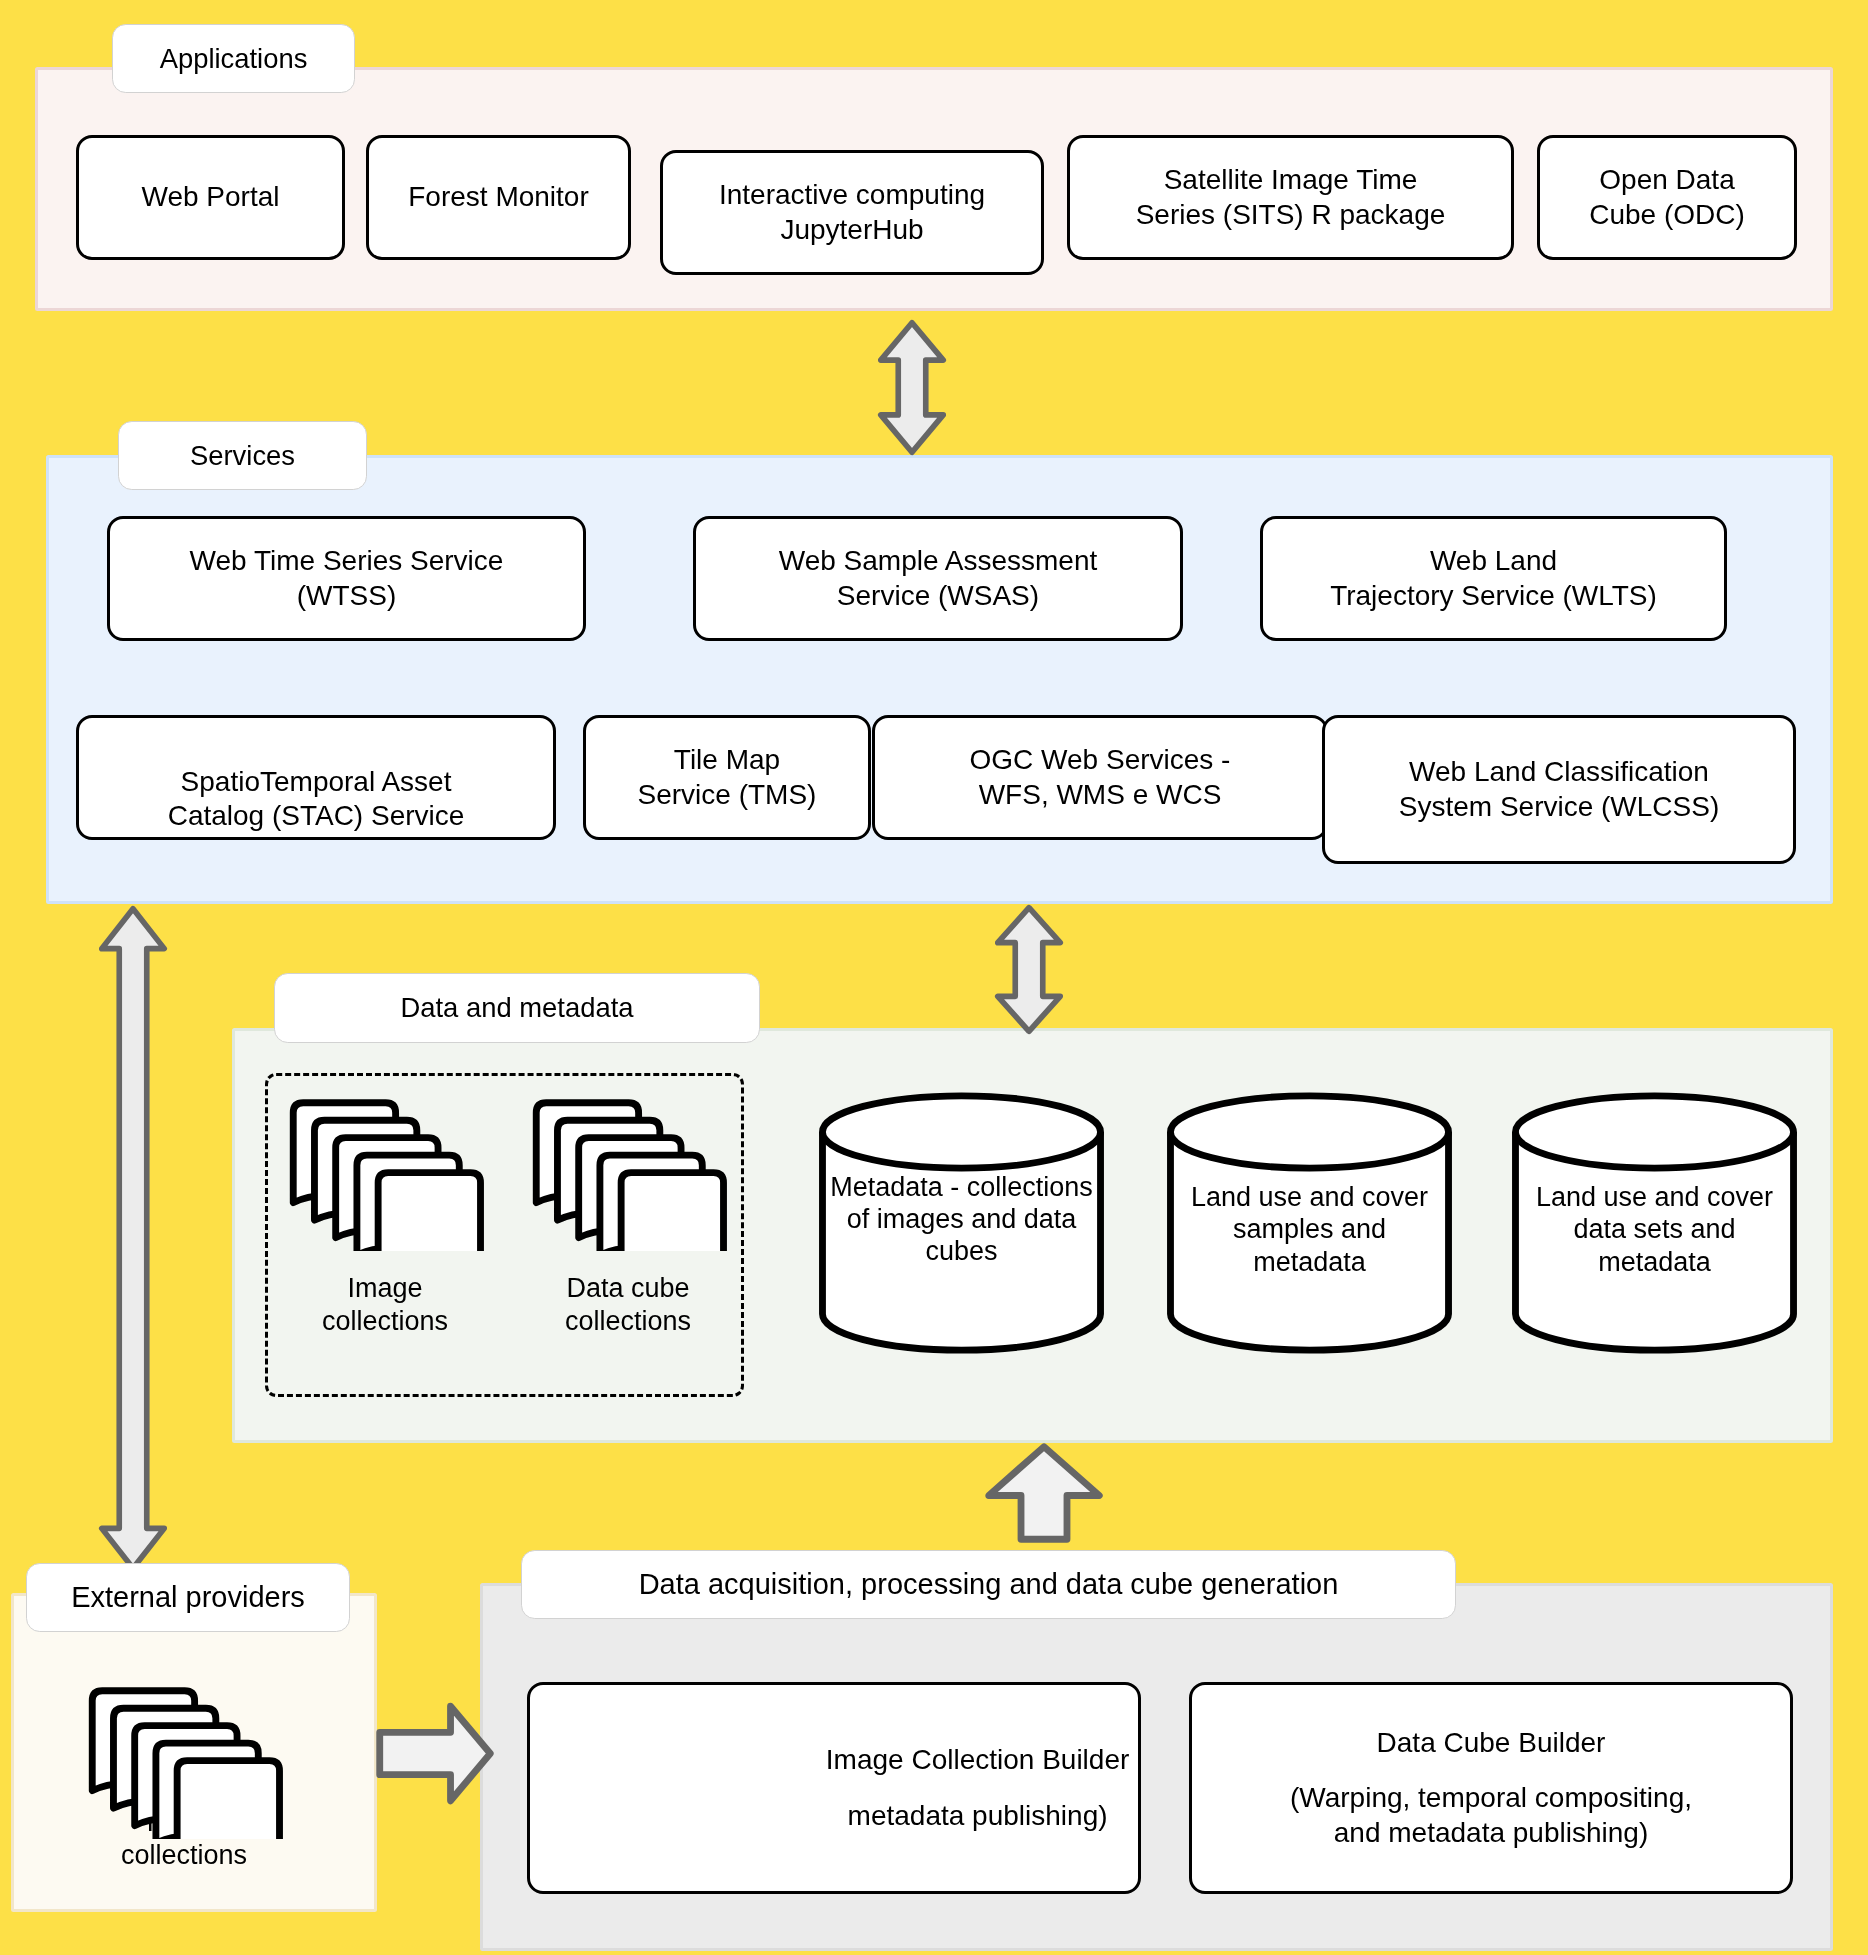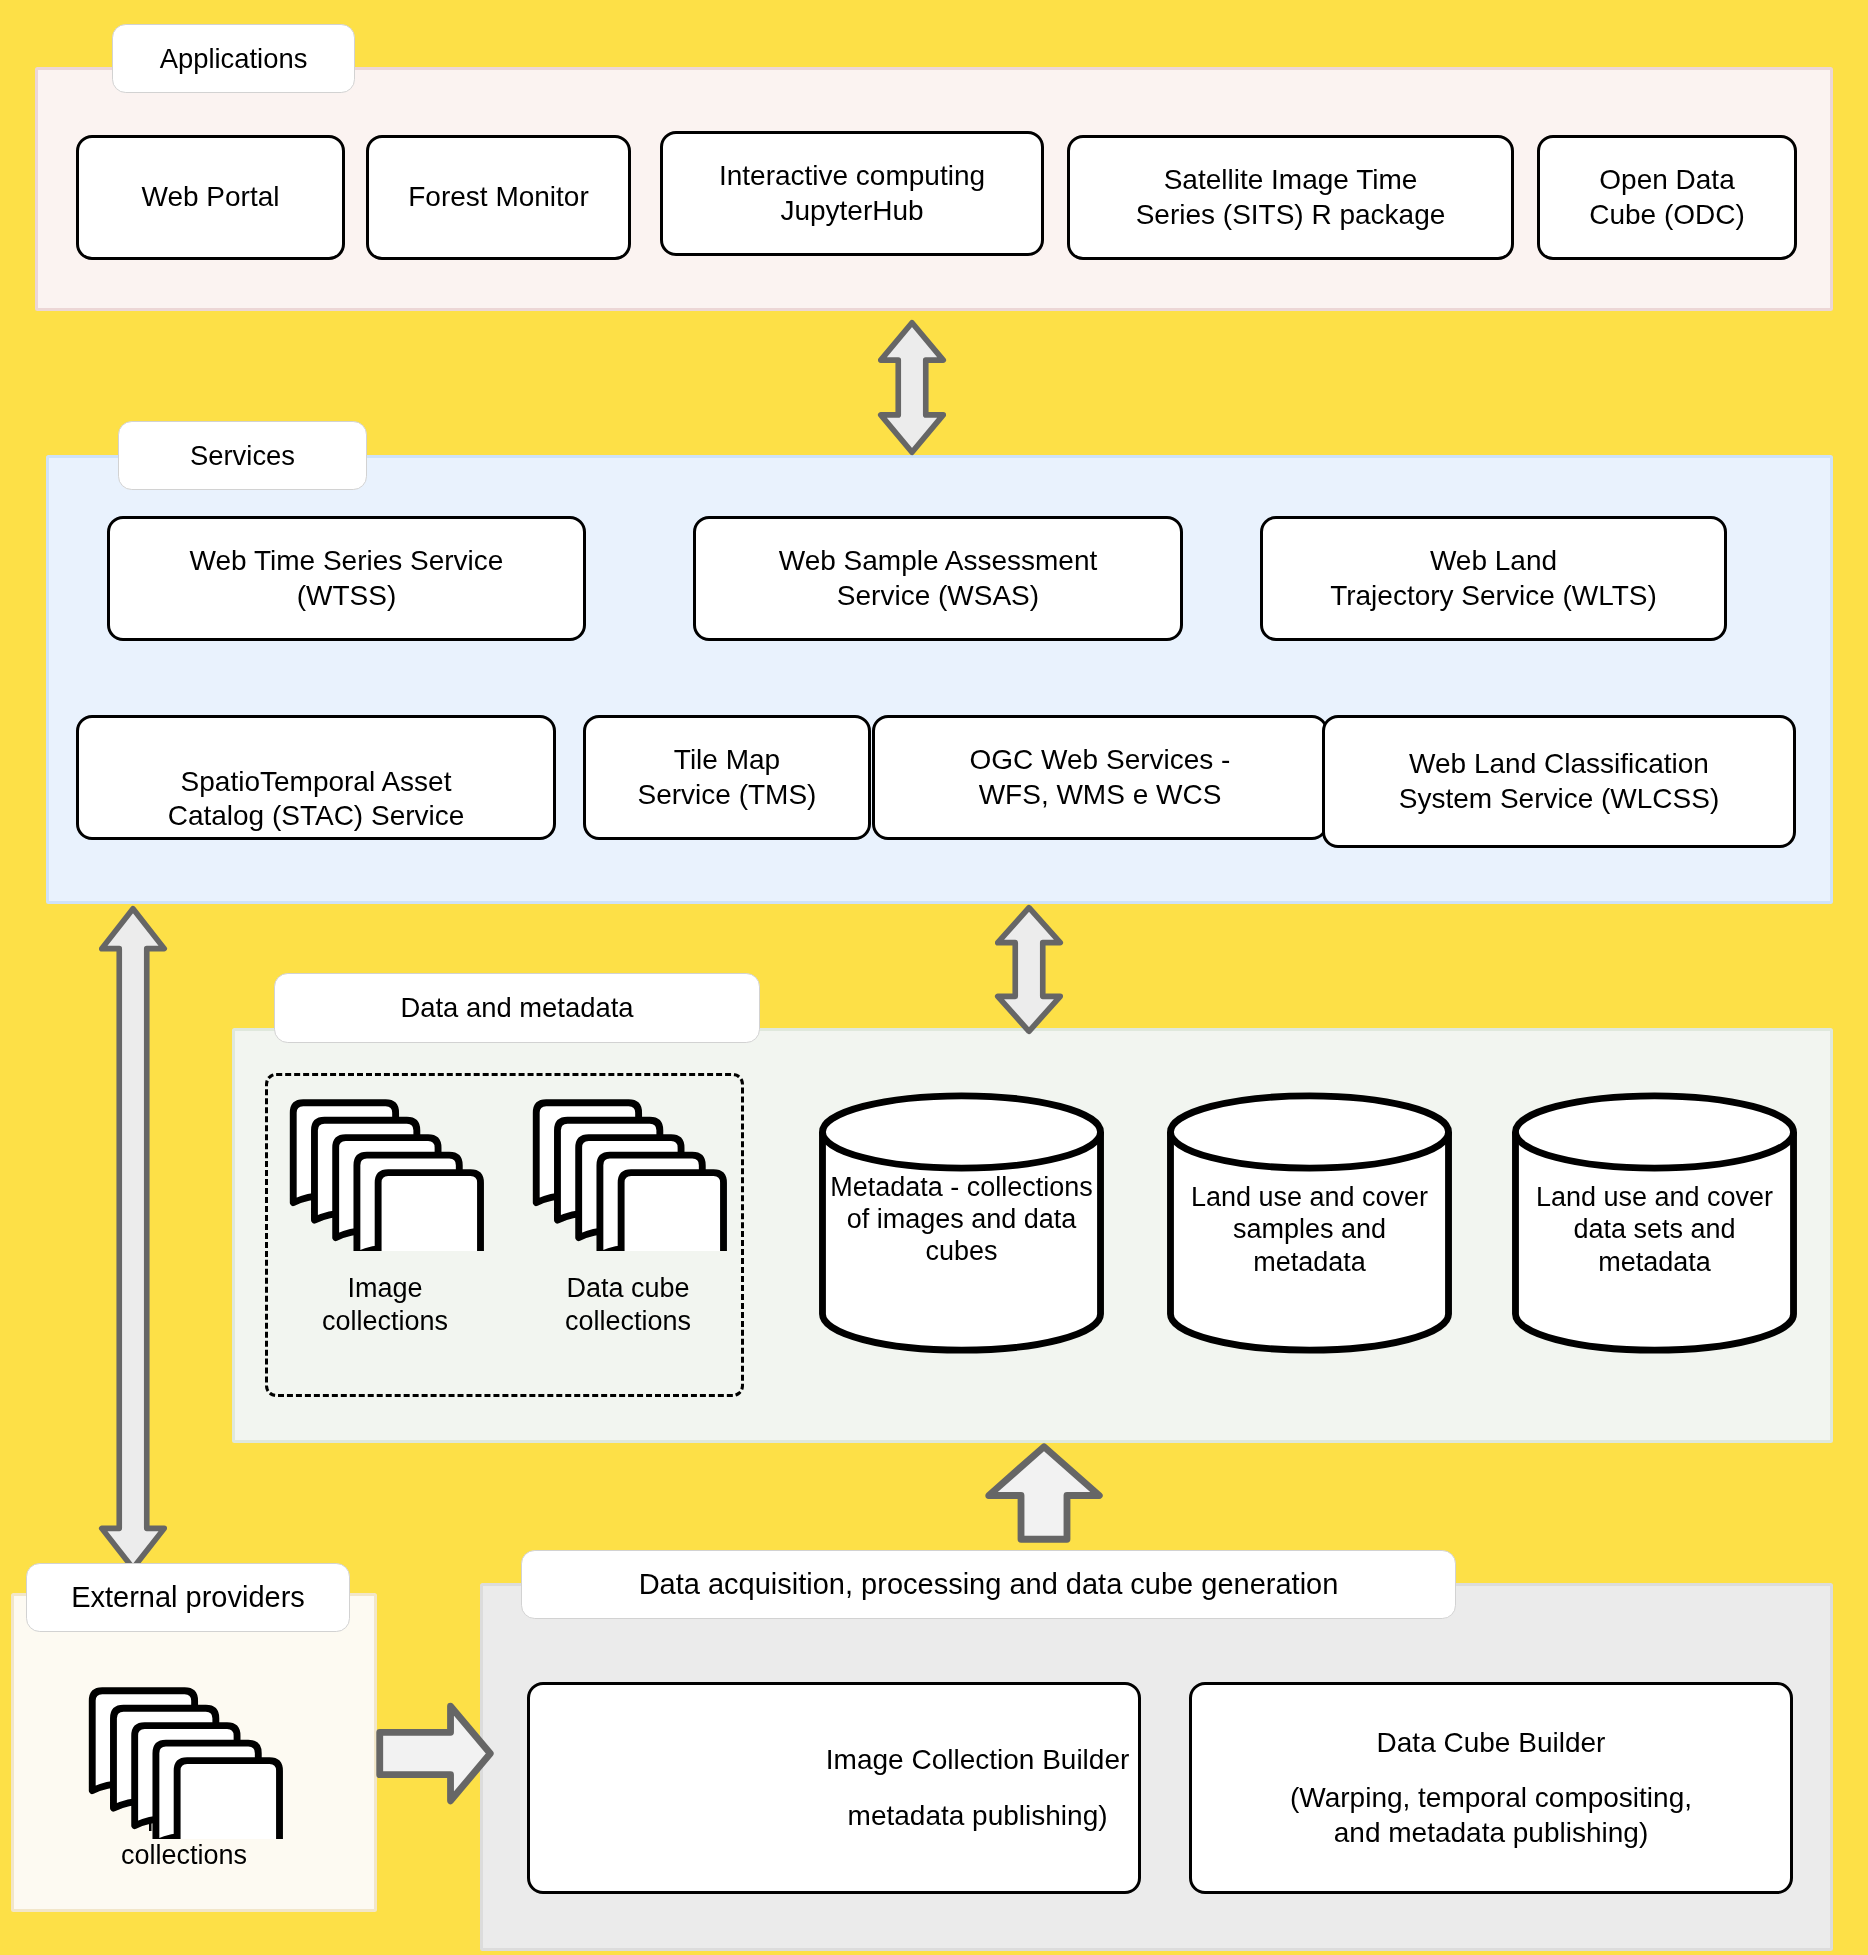--- a/index.html
+++ b/index.html
@@ -127,21 +127,21 @@
       <span class="t2">Web Portal</span>
     </span>
   </div>
 
   <div class="box" style="left:366px; top:135px; width:265px; height:125px;">
     <span>
       <span class="t2">Forest Monitor</span>
     </span>
   </div>
 
-  <div class="box" style="left:660px; top:131px; width:384px; height:125px;">
+  <div class="box" style="left:660px; top:150px; width:384px; height:125px;">
     <span>
       <span class="t2">Interactive computing</span>
       <span class="t2">JupyterHub</span>
     </span>
   </div>
 
   <div class="box" style="left:1067px; top:135px; width:447px; height:125px;">
     <span>
       <span class="t2">Satellite Image Time</span>
       <span class="t2">Series (SITS) R package</span>
@@ -201,21 +201,21 @@
     </span>
   </div>
 
   <div class="box" style="left:872px; top:715px; width:456px; height:125px;">
     <span>
       <span class="t2">OGC Web Services -</span>
       <span class="t2">WFS, WMS e WCS</span>
     </span>
   </div>
 
-  <div class="box" style="left:1322px; top:715px; width:474px; height:133px;">
+  <div class="box" style="left:1322px; top:715px; width:474px; height:149px;">
     <span>
       <span class="t2">Web Land Classification</span>
       <span class="t2">System Service (WLCSS)</span>
     </span>
   </div>
 
   <div class="arrow" style="left:994px; top:904px; width:70px; height:131px;">
     <svg viewBox="0 0 112 210" preserveAspectRatio="none">
       <polygon points="56,6 106,62 78,62 78,148 106,148 56,204 6,148 34,148 34,62 6,62" fill="#ececec" stroke="#666666" stroke-width="9" stroke-linejoin="round"></polygon>
     </svg>

